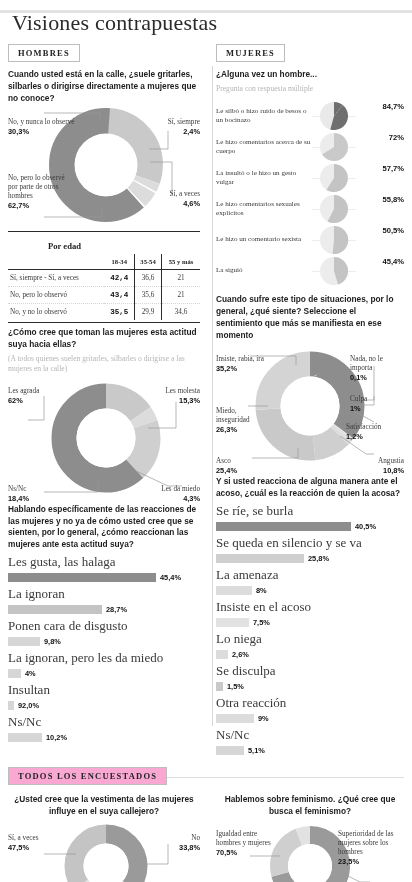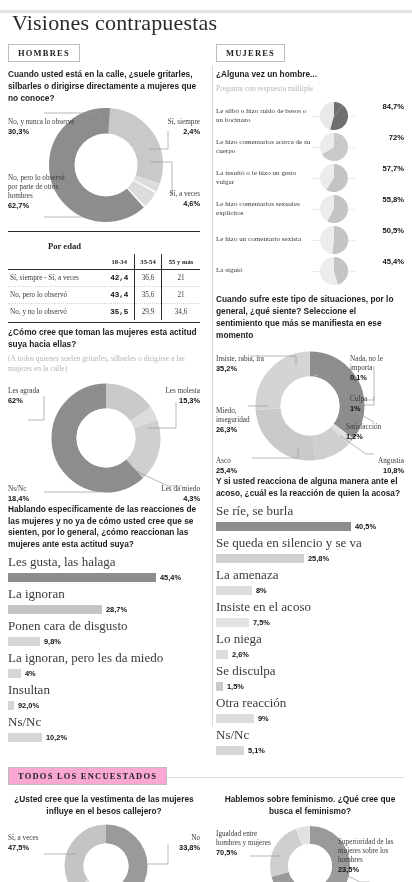--- a/index.html
+++ b/index.html
@@ -467,21 +467,21 @@
     </div>
   </div>
 
   <div class="tag-wrap" style="margin-top:4px;position:relative;">
     <div class="tag-rule"></div>
     <span class="tag" style="background:#f9a8d4;">TODOS LOS ENCUESTADOS</span>
   </div>
 
   <div class="bottom-cols">
     <div class="col left">
-      <p class="q center">¿Usted cree que la vestimenta de las mujeres influye en el besos callejero?</p>
+      <p class="q center">¿Usted cree que la vestimenta de las mujeres influye en el suya callejero?</p>
       <div class="donut-block" style="height:92px;">
         <svg class="donut" width="196" height="90" viewBox="0 0 196 90">
           <g transform="translate(98,45)">
 
             <circle r="32" fill="none" stroke="#9a9a9a" stroke-width="19" stroke-dasharray="73.6 127.5" transform="rotate(-90)"></circle>
             <circle r="32" fill="none" stroke="#cfcfcf" stroke-width="19" stroke-dasharray="52.4 148.7" stroke-dashoffset="-73.6" transform="rotate(-90)"></circle>
             <circle r="32" fill="none" stroke="#e2e2e2" stroke-width="19" stroke-dasharray="4 197.1" stroke-dashoffset="-126" transform="rotate(-90)"></circle>
             <circle r="32" fill="none" stroke="#c4c4c4" stroke-width="19" stroke-dasharray="71.1 130" stroke-dashoffset="-130" transform="rotate(-90)"></circle>
             <circle r="22.5" fill="#fff"></circle>
             <path d="M -30,-12 L -52,-12 L -62,-12" fill="none" stroke="#9a9a9a" stroke-width=".7"></path>
@@ -522,21 +522,21 @@
             <circle r="22" fill="#fff"></circle>
             <path d="M -30,-10 L -52,-10 L -60,-10" fill="none" stroke="#9a9a9a" stroke-width=".7"></path>
             <path d="M 30,6 L 50,16 L 60,16" fill="none" stroke="#9a9a9a" stroke-width=".7"></path>
             <path d="M 14,28 L 24,38 L 44,38" fill="none" stroke="#9a9a9a" stroke-width=".7"></path>
           </g>
         </svg>
         <div class="lbl" style="left:0;top:0;width:58px;">
           <span>Igualdad entre hombres y mujeres</span>
           <b>70,5%</b>
         </div>
-        <div class="lbl" style="right:0;top:8px;width:66px;">
+        <div class="lbl" style="right:0;top:0;width:66px;">
           <span>Superioridad de las mujeres sobre los hombres</span>
           <b>23,5%</b>
         </div>
         <div class="lbl" style="right:0;top:62px;width:56px;">
           <span>Ns/Nc</span>
           <b>6%</b>
         </div>
       </div>
     </div>
   </div>

